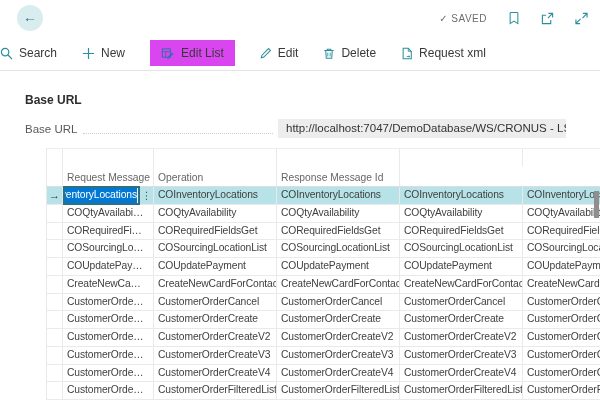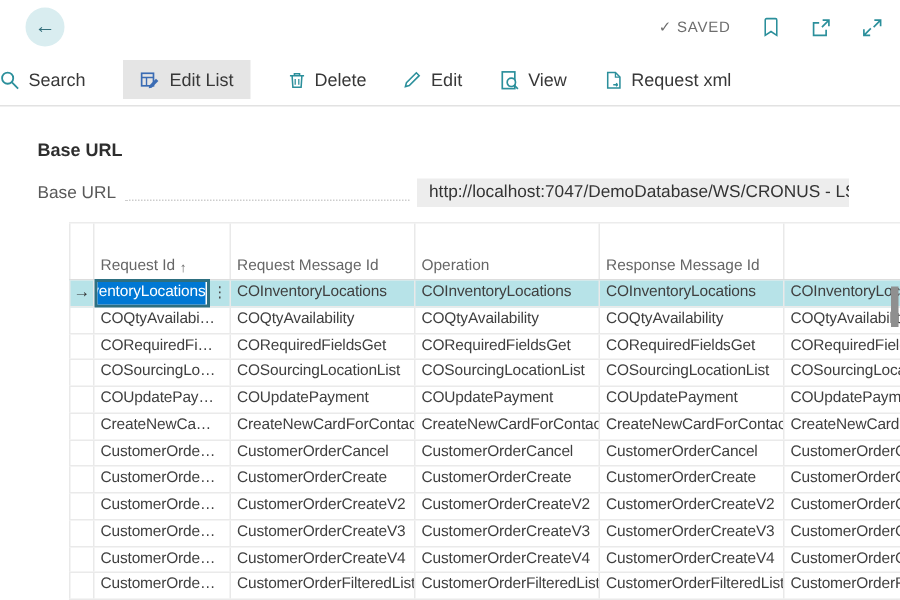--- a/index.html
+++ b/index.html
@@ -15,21 +15,21 @@
   .titlebar-right { position:absolute; right:12px; top:0; height:36px; display:flex; align-items:center; gap:21px; }
   .saved-badge { font-size:10px; color:#6d6d6d; letter-spacing:.5px; white-space:nowrap; }
   .tb-ic { display:inline-flex; align-items:center; cursor:pointer; }
 
   
   .toolbar { position:absolute; left:0; top:36px; width:600px; height:35px;
     border-bottom:1px solid #e2e2e2; display:flex; align-items:center; }
   .tb-items { display:flex; align-items:center; gap:25px; }
   .tb-item { display:flex; align-items:center; gap:6px; font-size:12px; color:#383838;
     cursor:pointer; white-space:nowrap; padding:6px 0; }
-  .tb-item.active { background:#e5e5e5; padding:6px 11px; }
+  .tb-item.active { background:#d946ef; padding:6px 11px; }
   .tb-icon { display:inline-flex; align-items:center; }
 
   
   .section-title { position:absolute; left:25px; top:93px; font-size:12px; font-weight:700; color:#2e2e2e; }
   .field-row { position:absolute; left:25px; top:119px; width:541px; height:19px; display:flex; align-items:center; }
   .field-label { font-size:11.5px; color:#595959; white-space:nowrap; }
   .field-leader { flex:1; margin:0 5px 0 6px; height:11px; border-bottom:1px dotted #cdcdcd; }
   .field-box { width:288px; height:19px; background:#ededed; font-size:11.5px; color:#333;
     line-height:19px; padding:0 8px; white-space:nowrap; overflow:hidden; cursor:text; }
 
@@ -91,56 +91,54 @@
   <div class="tb-items">
       <div class="tb-item">
         <span class="tb-icon">
           <svg width="13" height="13" viewBox="0 0 14 14">
             <circle cx="5.5" cy="5.5" r="4" fill="none" stroke="#2b8f9b" stroke-width="1.3"></circle>
             <line x1="8.6" y1="8.6" x2="13" y2="13" stroke="#2b8f9b" stroke-width="1.3"></line>
           </svg>
         </span>
         <span>Search</span>
       </div>
+      <div class="tb-item">
+        <span class="tb-icon">
+          <svg width="13" height="13" viewBox="0 0 14 14">
+            <path d="M7 1v12M1 7h12" stroke="#2b8f9b" stroke-width="1.3" fill="none"></path>
+          </svg>
+        </span>
+        <span>New</span>
+      </div>
       <div class="tb-item active">
         <span class="tb-icon">
           <svg width="14" height="13" viewBox="0 0 14 14">
             <rect x="1" y="2" width="8.5" height="9" fill="none" stroke="#3b6cb4" stroke-width="1.2"></rect>
             <path d="M1 5h8.5M4.5 5v6" stroke="#3b6cb4" stroke-width="1"></path>
             <path d="M8.2 12.4 13 7.6l-1.7-1.7-4.8 4.8-.4 2.1z" fill="#3b6cb4"></path>
           </svg>
         </span>
         <span>Edit List</span>
       </div>
       <div class="tb-item">
         <span class="tb-icon">
+          <svg width="12" height="12" viewBox="0 0 14 14">
+            <path d="M1.5 12.5l.8-3L10 1.8l2.2 2.2L4.5 11.7l-3 .8z" fill="none" stroke="#2b8f9b" stroke-width="1.2"></path>
+          </svg>
+        </span>
+        <span>Edit</span>
+      </div>
+      <div class="tb-item">
+        <span class="tb-icon">
           <svg width="12" height="13" viewBox="0 0 14 14">
             <path d="M1.5 3.5h11M5 3.5V2h4v1.5M3.2 3.5l.6 9h6.4l.6-9" fill="none" stroke="#2b8f9b" stroke-width="1.2"></path>
             <path d="M5.6 6v4.5M8.4 6v4.5" stroke="#2b8f9b" stroke-width="1"></path>
           </svg>
         </span>
         <span>Delete</span>
-      </div>
-      <div class="tb-item">
-        <span class="tb-icon">
-          <svg width="12" height="12" viewBox="0 0 14 14">
-            <path d="M1.5 12.5l.8-3L10 1.8l2.2 2.2L4.5 11.7l-3 .8z" fill="none" stroke="#2b8f9b" stroke-width="1.2"></path>
-          </svg>
-        </span>
-        <span>Edit</span>
-      </div>
-      <div class="tb-item">
-        <span class="tb-icon">
-          <svg width="13" height="13" viewBox="0 0 14 14">
-            <rect x="2" y="1" width="9" height="12" fill="none" stroke="#2b8f9b" stroke-width="1.2"></rect>
-            <circle cx="8.5" cy="8.5" r="3" fill="#fff" stroke="#2b8f9b" stroke-width="1.2"></circle>
-            <line x1="10.6" y1="10.6" x2="13.2" y2="13.2" stroke="#2b8f9b" stroke-width="1.2"></line>
-          </svg>
-        </span>
-        <span>View</span>
       </div>
       <div class="tb-item">
         <span class="tb-icon">
           <svg width="12" height="13" viewBox="0 0 14 14">
             <path d="M2.5 1h6L12 4.5V13H2.5z" fill="none" stroke="#2b8f9b" stroke-width="1.2"></path>
             <path d="M8.5 1v3.5H12" fill="none" stroke="#2b8f9b" stroke-width="1"></path>
             <path d="M6.8 10.5h3.5m0 0-1.3-1.2m1.3 1.2-1.3 1.2" stroke="#2b8f9b" stroke-width="1"></path>
           </svg>
         </span>
         <span>Request xml</span>
@@ -161,24 +159,20 @@
   <div class="grid-row grid-strip">
       <div class="gcell gutter"></div>
       <div class="gcell c1"></div>
       <div class="gcell c2"></div>
       <div class="gcell c3"></div>
       <div class="gcell c4"></div>
       <div class="gcell c5"></div>
     </div>
   <div class="grid-row grid-head">
       <div class="gcell gutter"></div>
-      <div class="gcell c1">
-        <span>Request Id</span>
-        <span class="sort">↑</span>
-      </div>
       <div class="gcell c4">
         <span>Request Message Id</span>
       </div>
       <div class="gcell c3">
         <span>Operation</span>
       </div>
       <div class="gcell c5">
         <span>Response Message Id</span>
       </div>
     </div>

